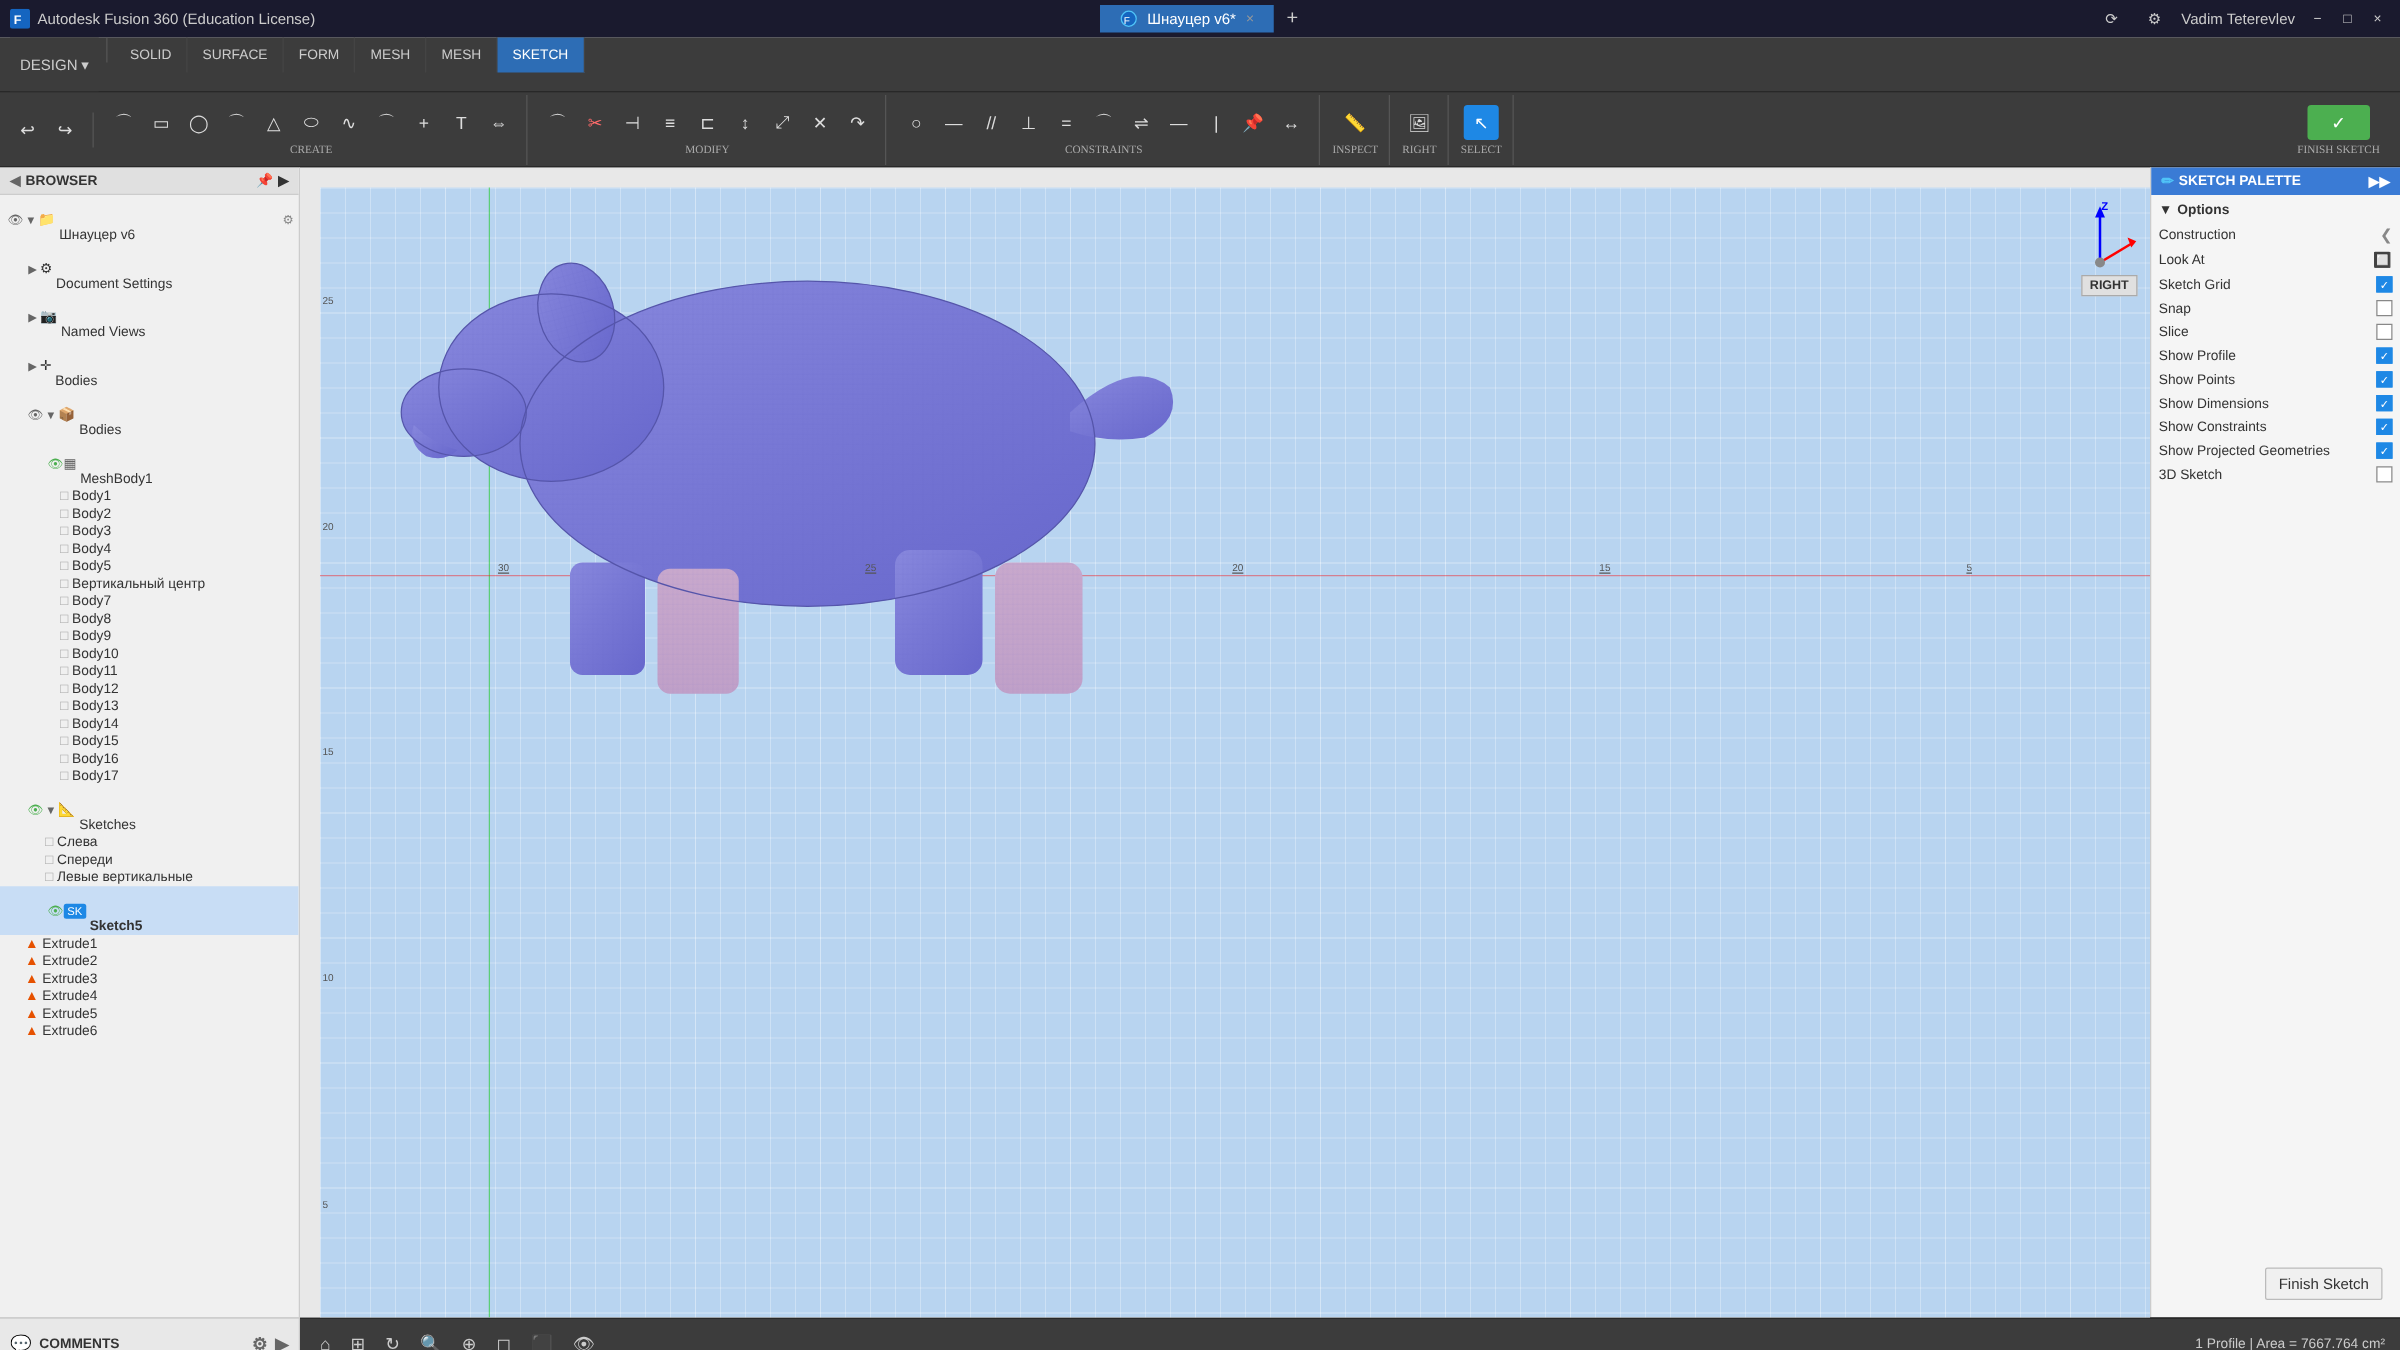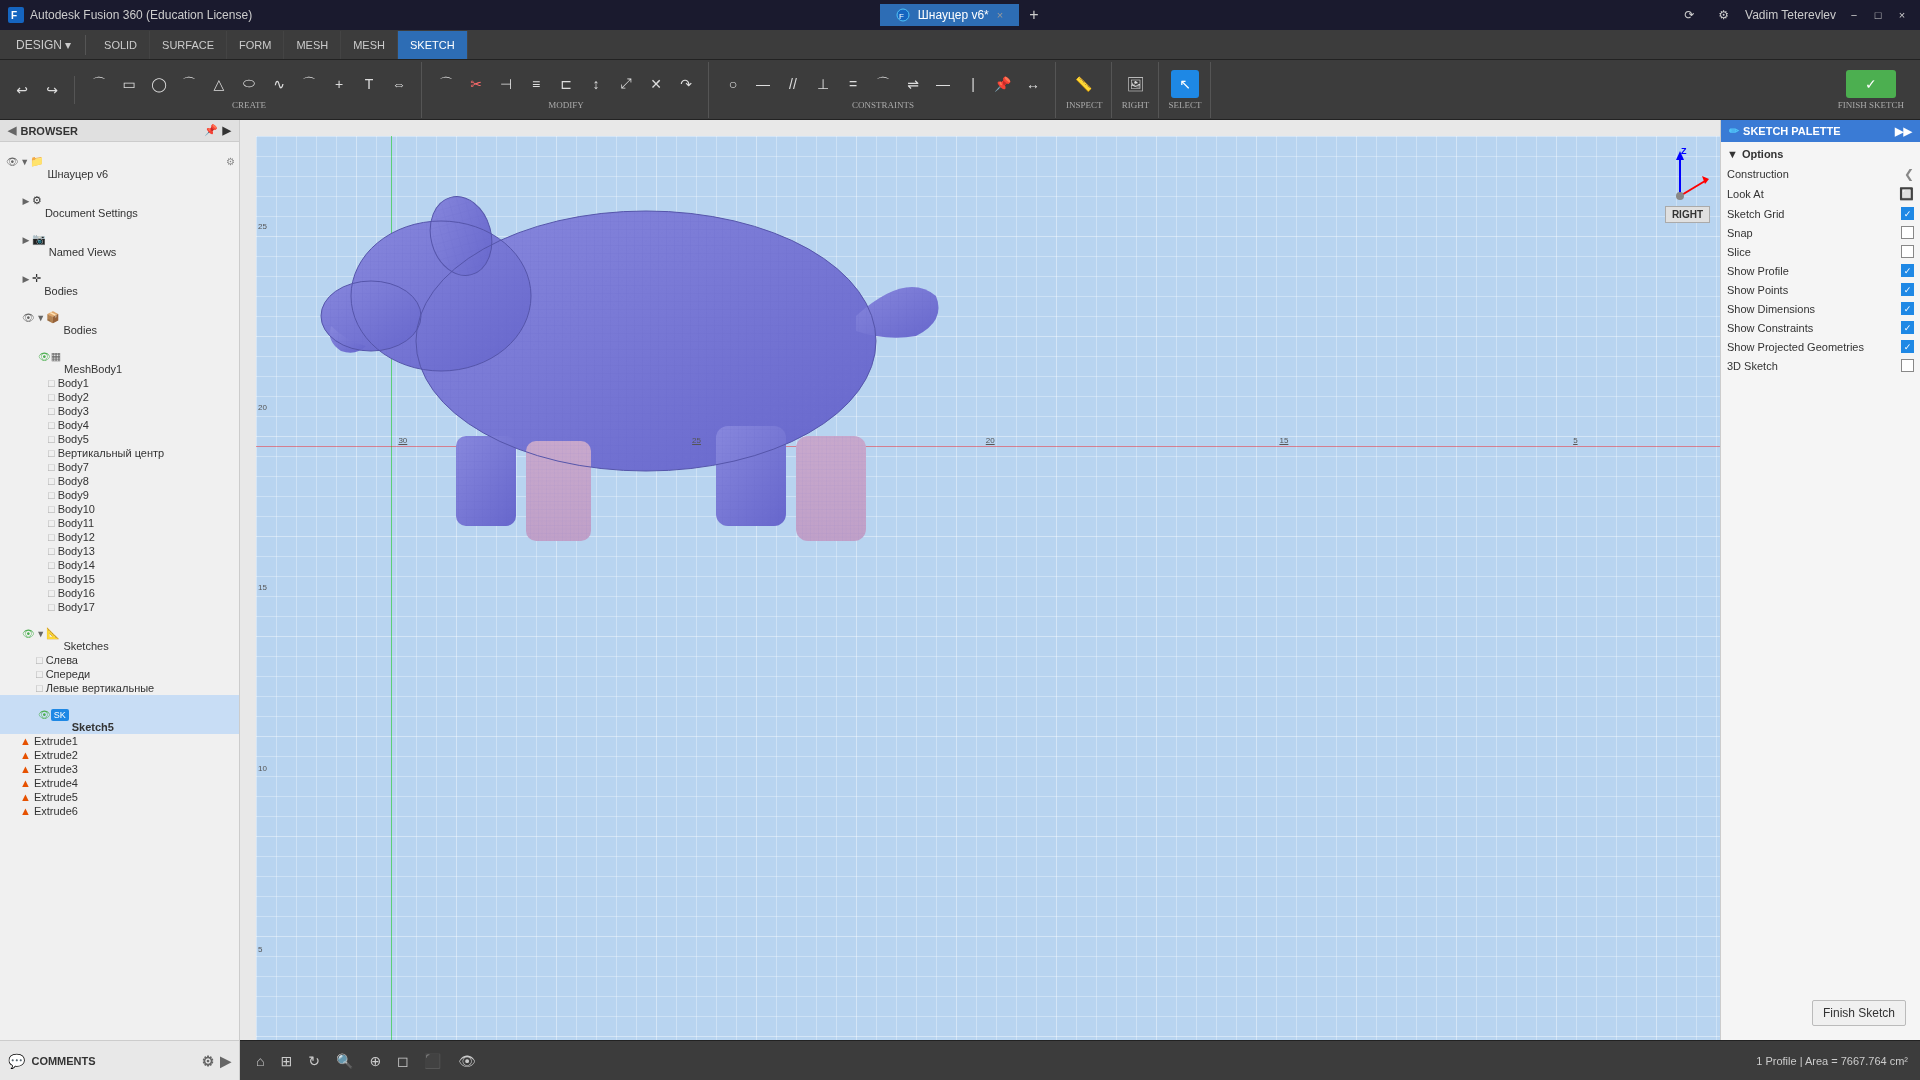--- a/index.html
+++ b/index.html
@@ -179,21 +179,21 @@
     <div class="win-controls">
       <div class="win-btn">−</div>
       <div class="win-btn">□</div>
       <div class="win-btn close">×</div>
     </div>
   </div>
 </div>
 
 <div style="background:#3c3c3c;">
 
-  <div style="display:flex;align-items:center;height:30px;padding:0 8px;border-bottom:1px solid #222;">
+  <div style="display:flex;height:44px;padding:0 8px;border-bottom:1px solid #222;">
     <button class="design-btn">
       <span>DESIGN</span>
       <span>▾</span>
     </button>
     <div style="width:1px;height:20px;background:#555;margin:0 6px;"></div>
     <div style="display:flex;gap:0;">
       <div class="tab-item" style="font-size:11px;padding:4px 12px;color:#ccc;height:28px;display:flex;align-items:center;">SOLID</div>
       <div class="tab-item" style="font-size:11px;padding:0 12px;color:#ccc;height:28px;display:flex;align-items:center;">SURFACE</div>
       <div class="tab-item" style="font-size:11px;padding:0 12px;color:#ccc;height:28px;display:flex;align-items:center;">FORM</div>
       <div class="tab-item" style="font-size:11px;padding:0 12px;color:#ccc;height:28px;display:flex;align-items:center;">MESH</div>

